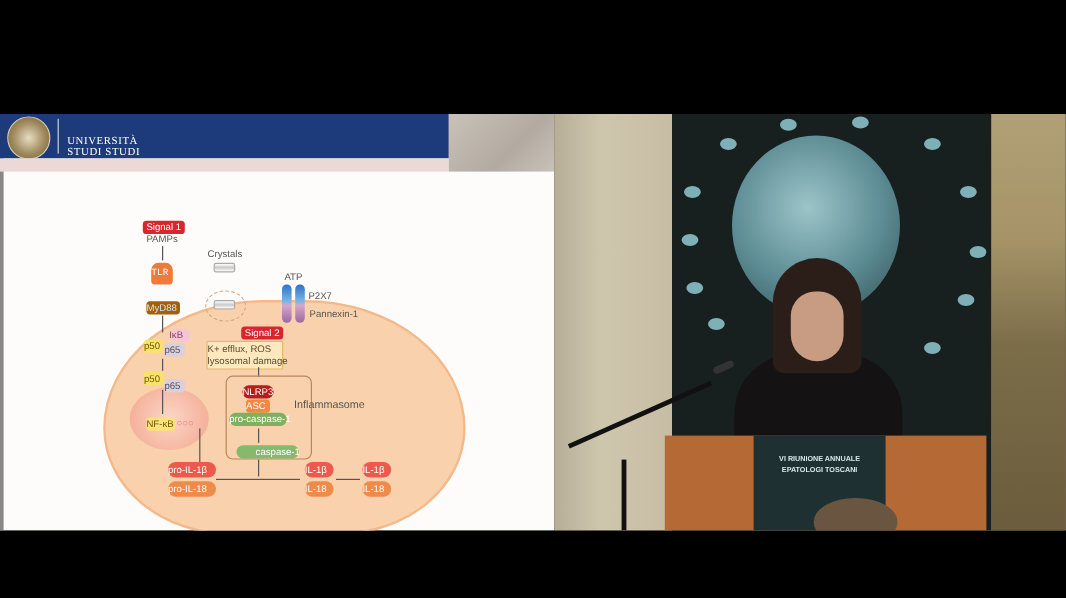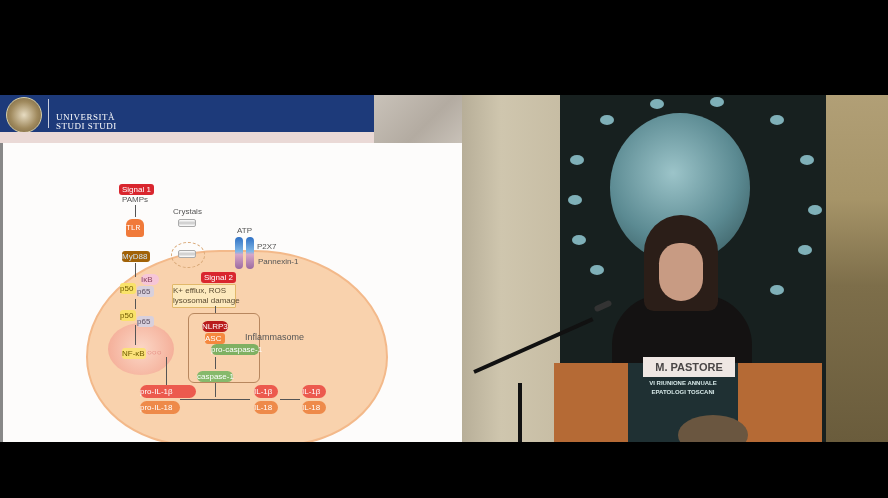--- a/index.html
+++ b/index.html
@@ -92,21 +92,21 @@
     <div class="box ikb" style="left:141px;top:179px;width:18px;">IκB</div>
     <div class="box p50" style="left:120px;top:188px;width:16px;">p50</div>
     <div class="box p65" style="left:137px;top:191px;width:17px;">p65</div>
     <div class="arrow-v" style="left:135px;top:204px;height:10px;"></div>
     <div class="box p50" style="left:120px;top:215px;width:16px;">p50</div>
     <div class="box p65" style="left:137px;top:221px;width:17px;">p65</div>
     <div class="arrow-v" style="left:135px;top:230px;height:20px;"></div>
     <div class="box nfkb" style="left:122px;top:253px;width:24px;">NF-κB</div>
     <div class="lbl" style="left:147px;top:253px;color:#e07d78;">○○○</div>
     <div class="arrow-v" style="left:166px;top:262px;height:28px;"></div>
-    <div class="box il1" style="left:140px;top:290px;width:56px;height:13px;line-height:13px;">pro-IL-1β</div>
+    <div class="box il1" style="left:140px;top:290px;width:40px;height:13px;line-height:13px;">pro-IL-1β</div>
     <div class="box il18" style="left:140px;top:306px;width:40px;height:13px;line-height:13px;">pro-IL-18</div>
 
     <div class="lbl" style="left:173px;top:112px;">Crystals</div>
     <div class="crystal" style="left:178px;top:124px;"></div>
     <div class="vesicle"></div>
     <div class="crystal" style="left:178px;top:155px;"></div>
 
     <div class="lbl" style="left:237px;top:131px;">ATP</div>
     <div class="p2x" style="left:235px;top:142px;"></div>
     <div class="p2x" style="left:246px;top:142px;"></div>
@@ -116,24 +116,24 @@
     <div class="box sig" style="left:201px;top:177px;">Signal 2</div>
     <div class="box k-box" style="left:172px;top:189px;width:62px;padding:1px 0;">
       <div>K+ efflux, ROS</div>
       <div>lysosomal damage</div>
     </div>
     <div class="arrow-v" style="left:215px;top:211px;height:8px;"></div>
 
     <div class="infl"></div>
     <div class="box nlrp" style="left:202px;top:226px;width:26px;">NLRP3</div>
     <div class="box asc" style="left:205px;top:238px;width:20px;">ASC</div>
-    <div class="box proc" style="left:191px;top:249px;width:48px;margin-left:20px;">pro-caspase-1</div>
+    <div class="box proc" style="left:191px;top:249px;width:48px;">pro-caspase-1</div>
     <div class="lbl" style="left:245px;top:237px;font-size:9px;">Inflammasome</div>
     <div class="arrow-v" style="left:215px;top:262px;height:12px;"></div>
-    <div class="box casp" style="left:197px;top:276px;width:36px;">caspase-1</div>
+    <div class="box casp" style="left:197px;top:276px;width:36px;padding-left:16px;">caspase-1</div>
     <div class="arrow-v" style="left:215px;top:288px;height:14px;"></div>
 
     <div class="arrow-h" style="left:180px;top:304px;width:70px;"></div>
     <div class="box il1" style="left:254px;top:290px;width:24px;height:13px;line-height:13px;">IL-1β</div>
     <div class="box il18" style="left:254px;top:306px;width:24px;height:13px;line-height:13px;">IL-18</div>
     <div class="arrow-h" style="left:280px;top:304px;width:20px;"></div>
     <div class="box il1" style="left:302px;top:290px;width:24px;height:13px;line-height:13px;">IL-1β</div>
     <div class="box il18" style="left:302px;top:306px;width:24px;height:13px;line-height:13px;">IL-18</div>
   </div>
 
@@ -153,21 +153,20 @@
       <div class="spike" style="left:248px;top:110px;"></div>
       <div class="spike" style="left:238px;top:150px;"></div>
       <div class="spike" style="left:30px;top:170px;"></div>
       <div class="spike" style="left:210px;top:190px;"></div>
     </div>
     <div class="person-body"></div>
     <div class="person-hair"></div>
     <div class="person-face"></div>
     <div class="podium"></div>
     <div class="podium-panel"></div>
-    <div class="nameplate">M. PASTORE</div>
     <div class="podium-text">
       <div>VI RIUNIONE ANNUALE</div>
       <div>EPATOLOGI TOSCANI</div>
     </div>
     <div class="mic-boom"></div>
     <div class="mic-stand"></div>
     <div class="mic-head"></div>
     <div class="head-foreground"></div>
   </div>
 </div>

